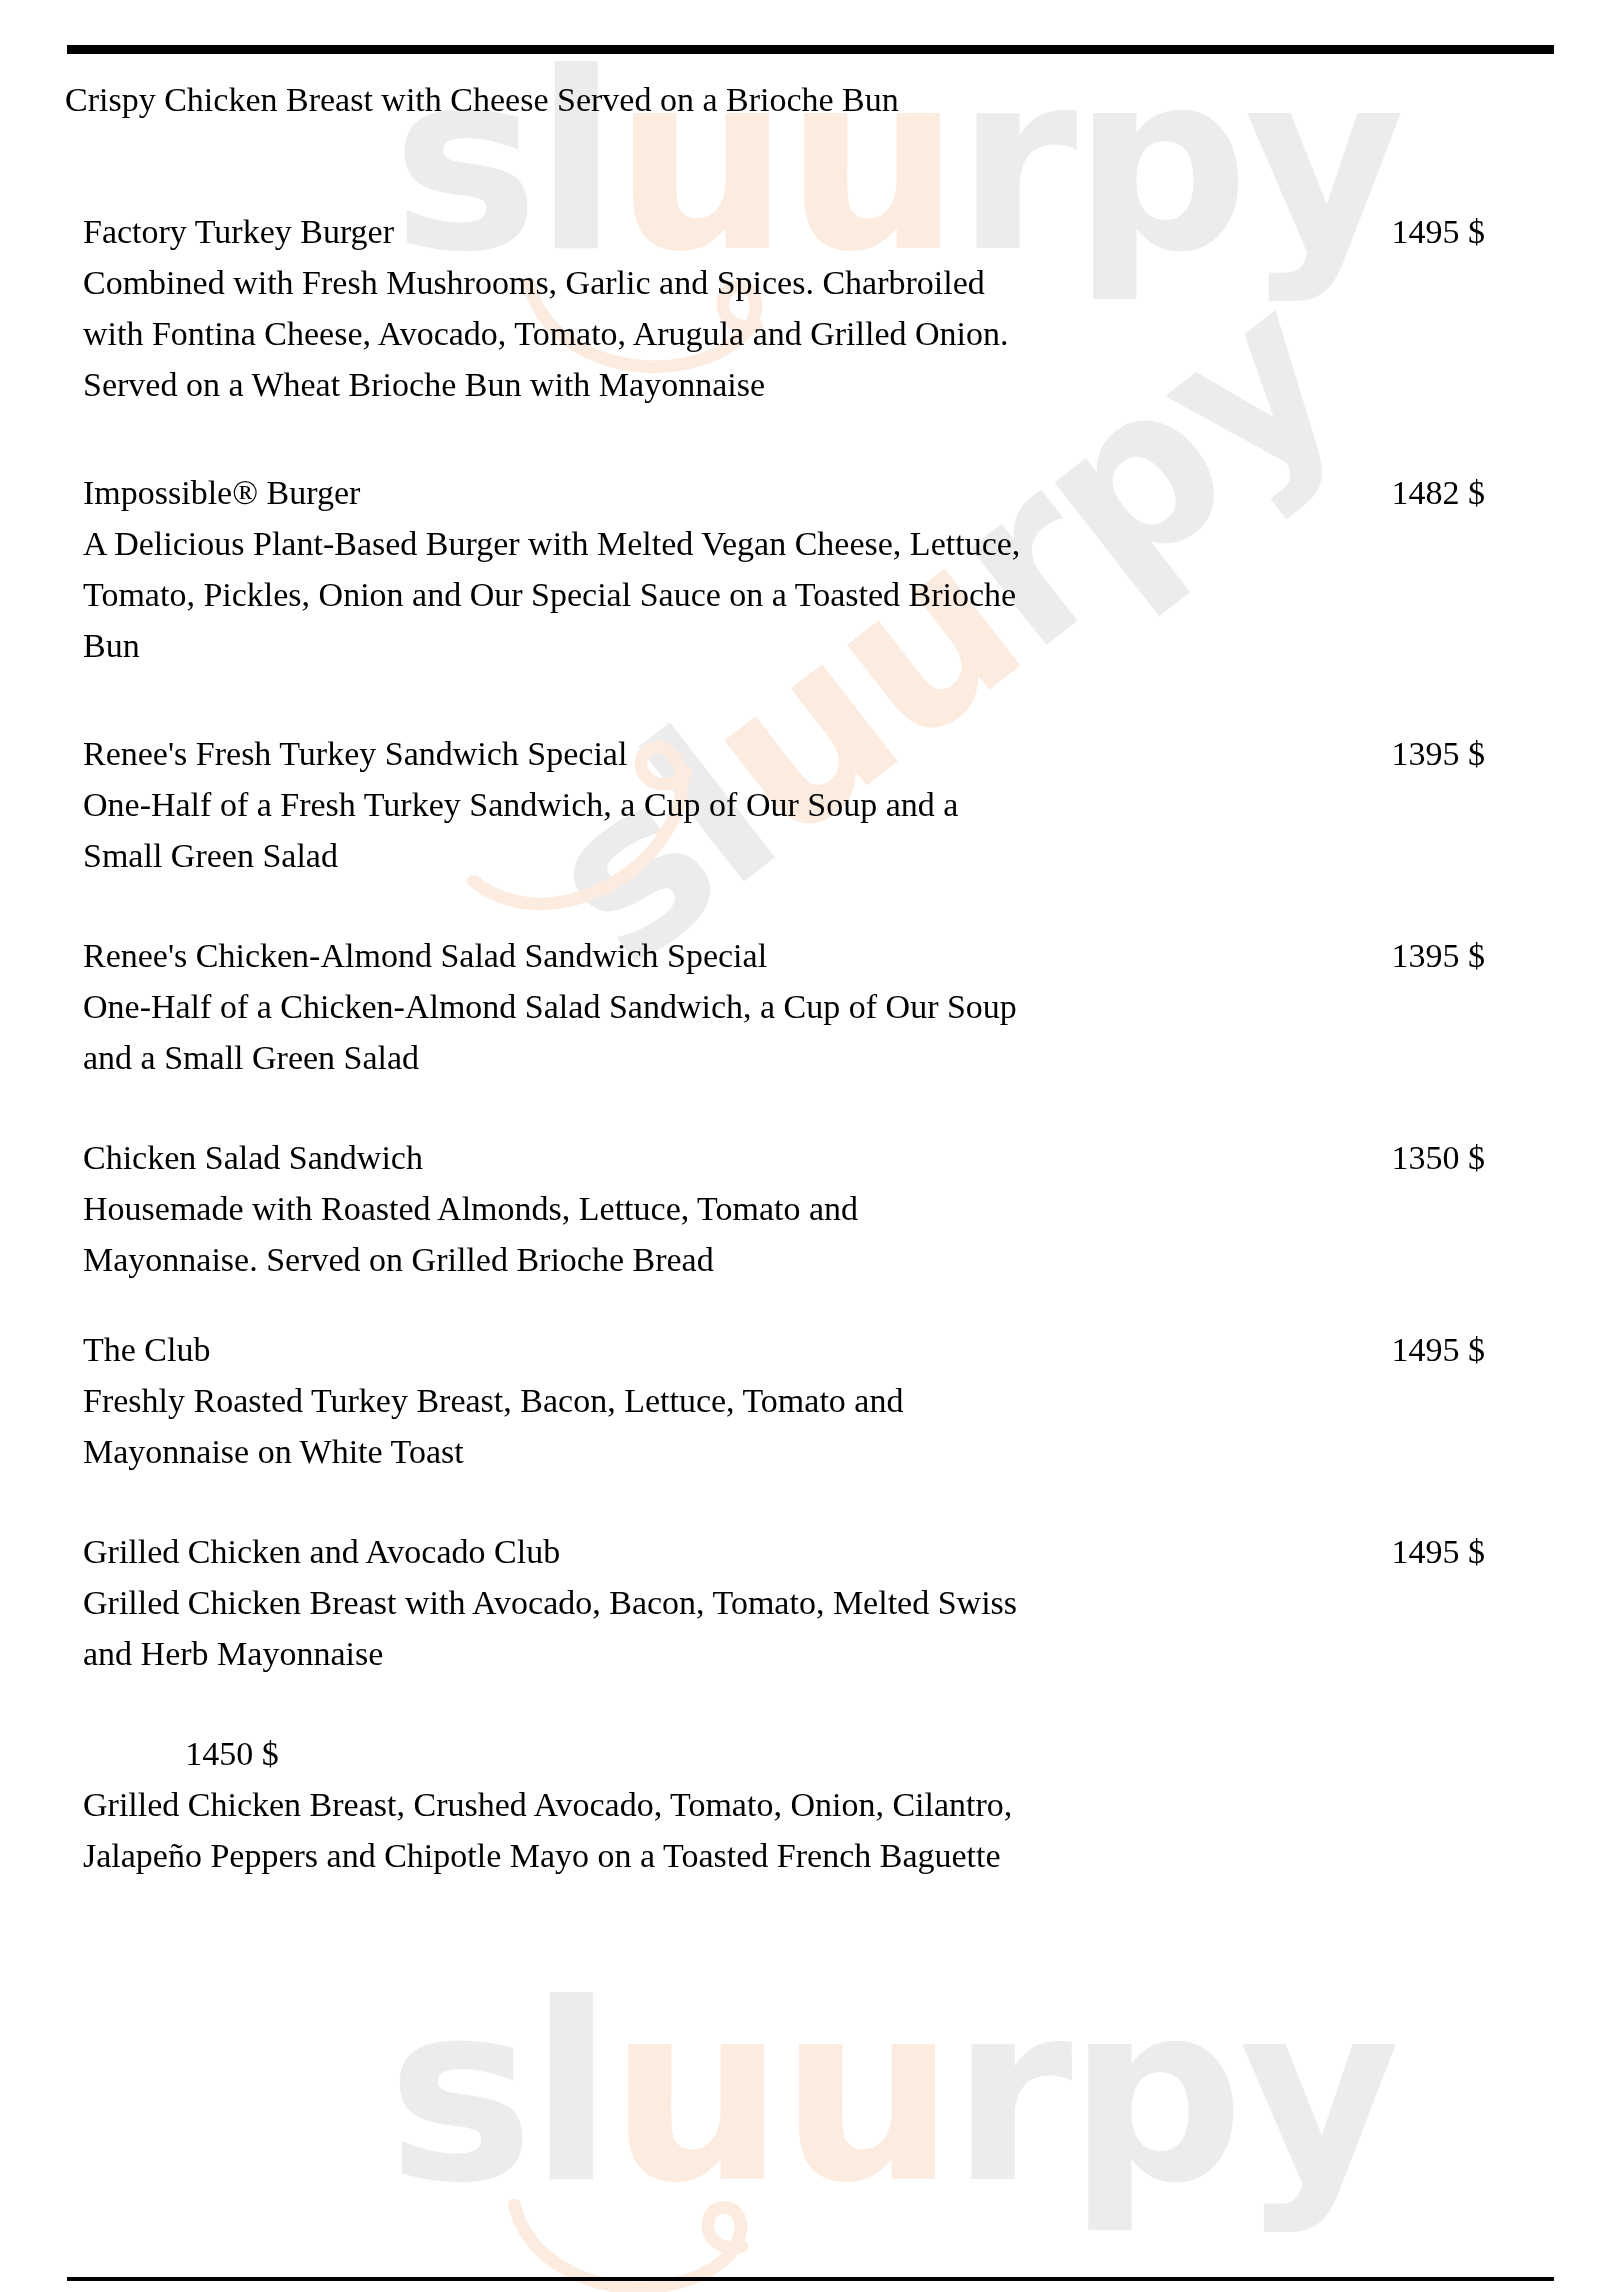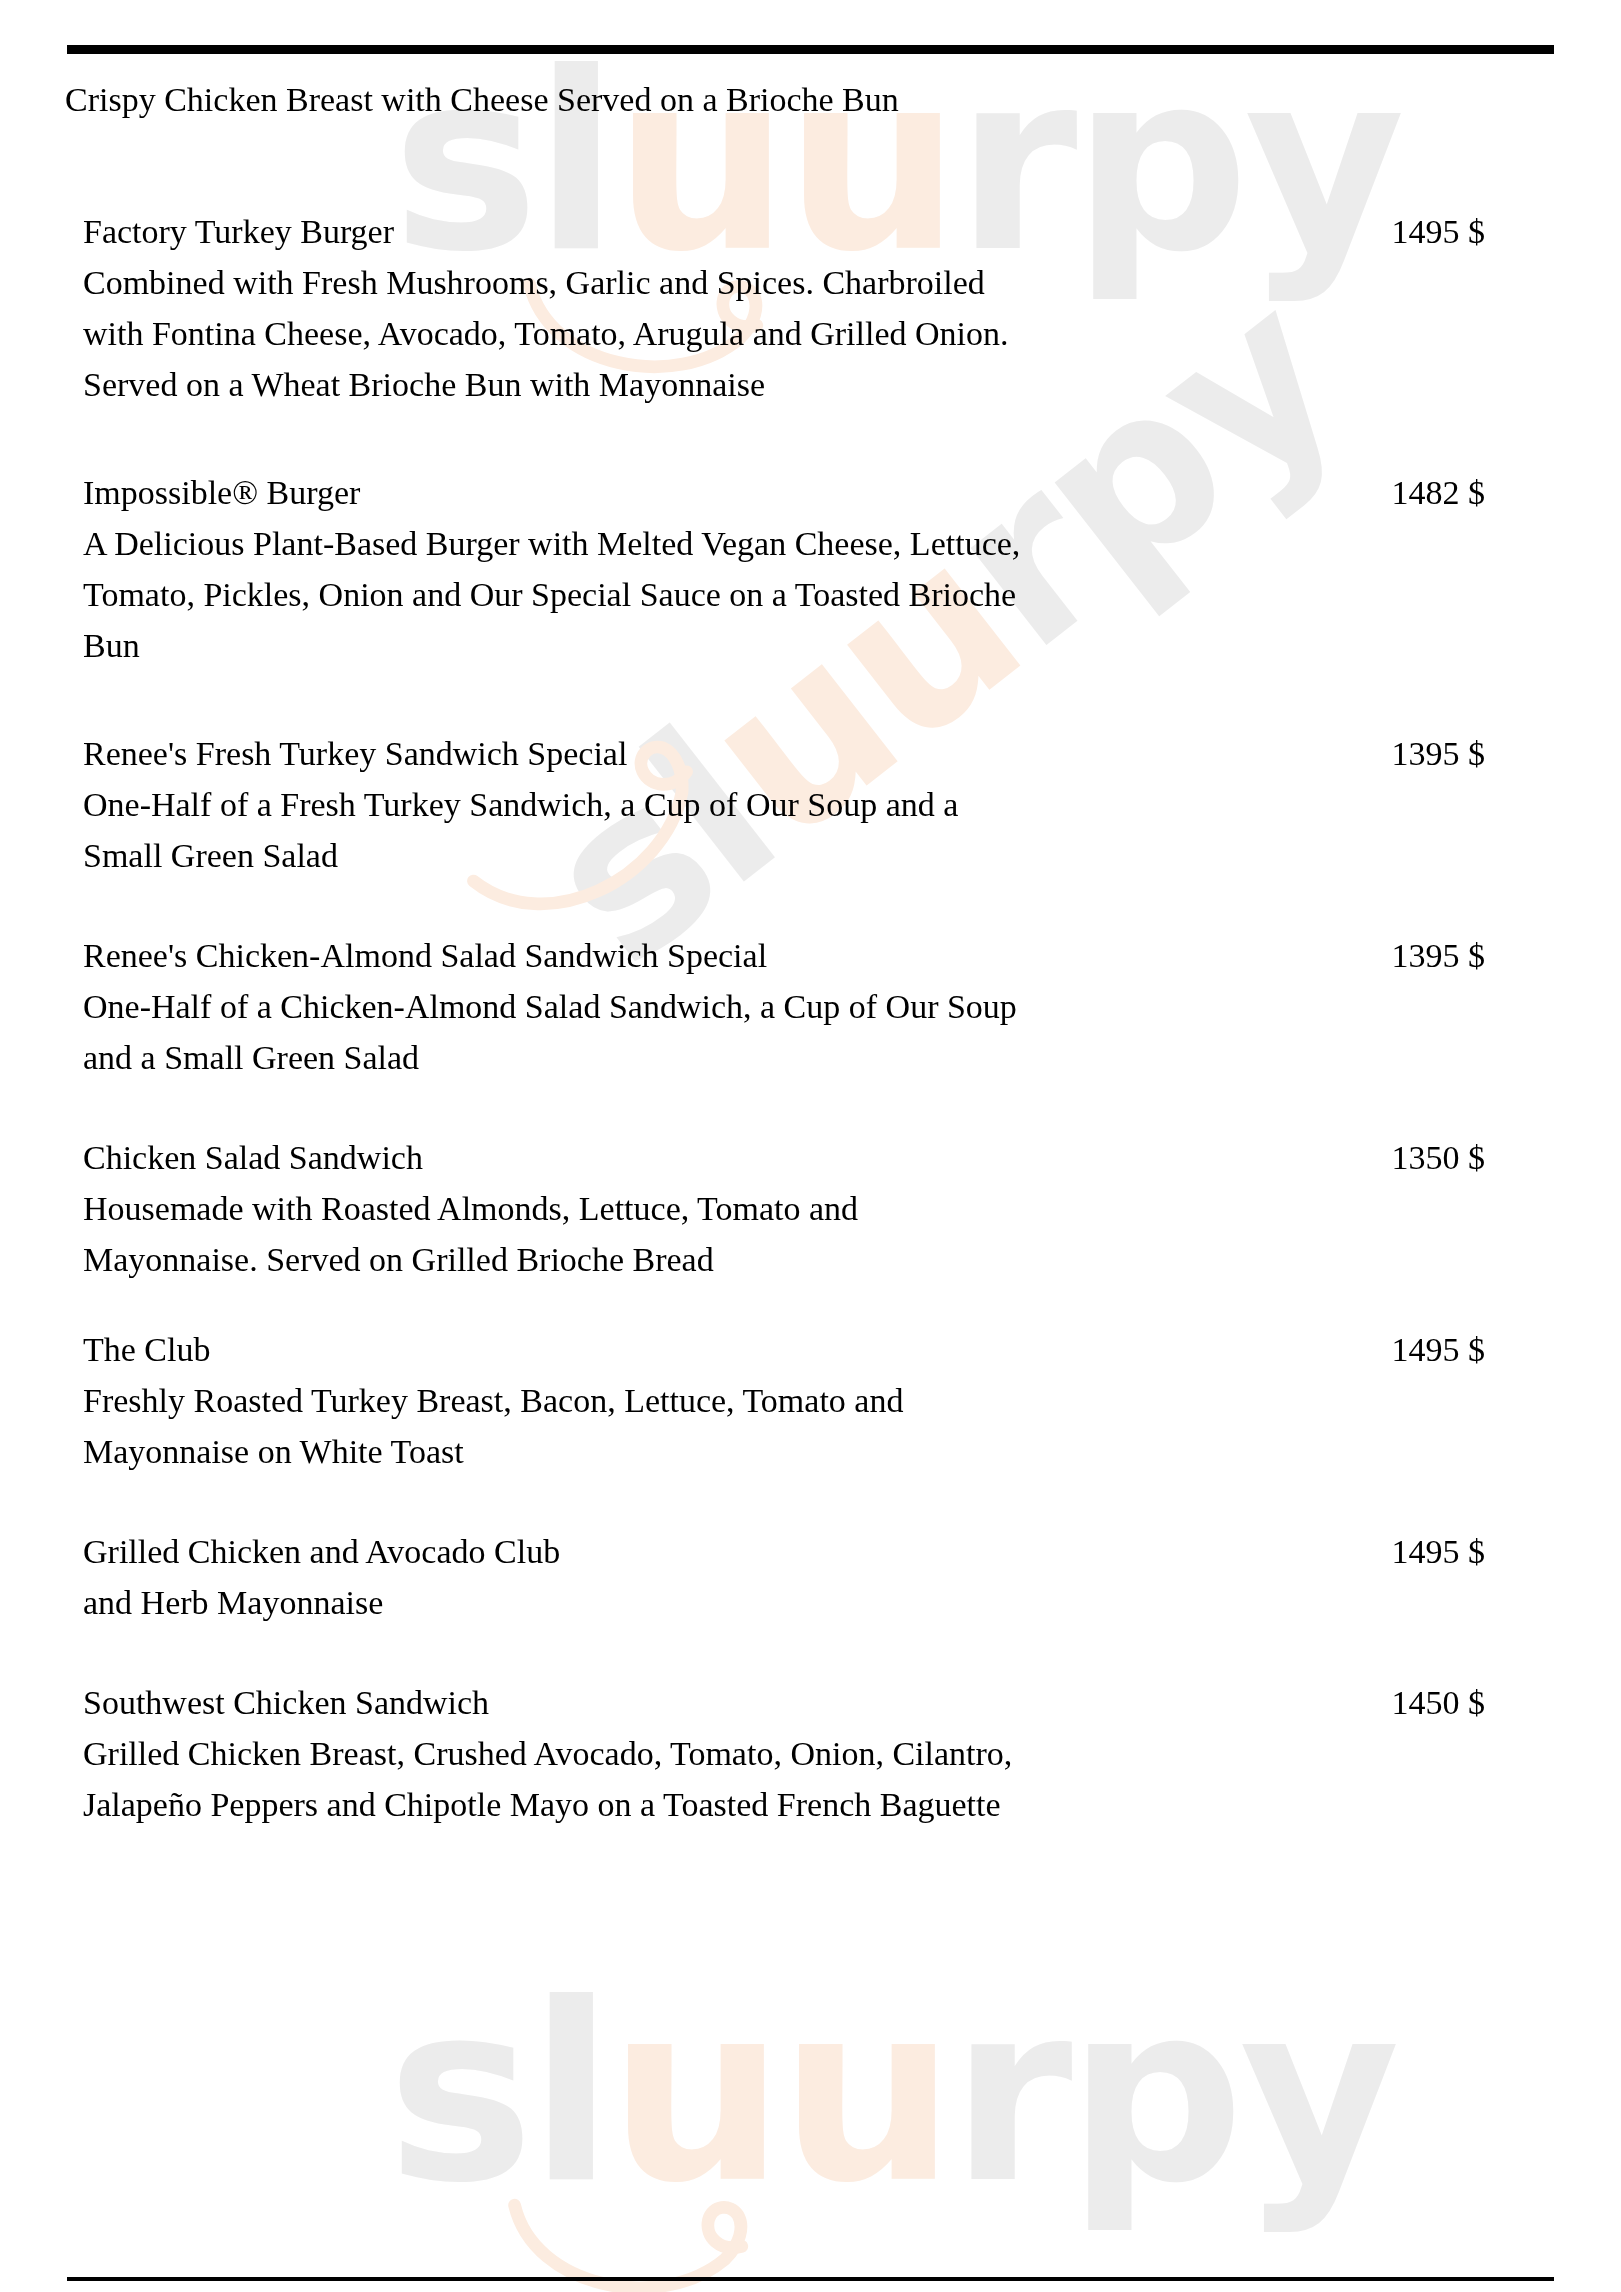--- a/index.html
+++ b/index.html
@@ -220,27 +220,27 @@
         <span class="ln">Mayonnaise on White Toast</span>
       </div>
     </div>
 
     <div class="item gap-md">
       <div class="item-head">
         <div class="item-name">Grilled Chicken and Avocado Club</div>
         <div class="item-price">1495 $</div>
       </div>
       <div class="item-desc">
+        <span class="ln">Grilled Chicken Breast with Avocado, Bacon, Tomato, Melted Swiss</span>
         <span class="ln">and Herb Mayonnaise</span>
       </div>
     </div>
 
     <div class="item">
       <div class="item-head">
-        <div class="item-name">Southwest Chicken Sandwich</div>
         <div class="item-price">1450 $</div>
       </div>
       <div class="item-desc">
         <span class="ln">Grilled Chicken Breast, Crushed Avocado, Tomato, Onion, Cilantro,</span>
         <span class="ln">Jalapeño Peppers and Chipotle Mayo on a Toasted French Baguette</span>
       </div>
     </div>
 
   </div>
 </div>

